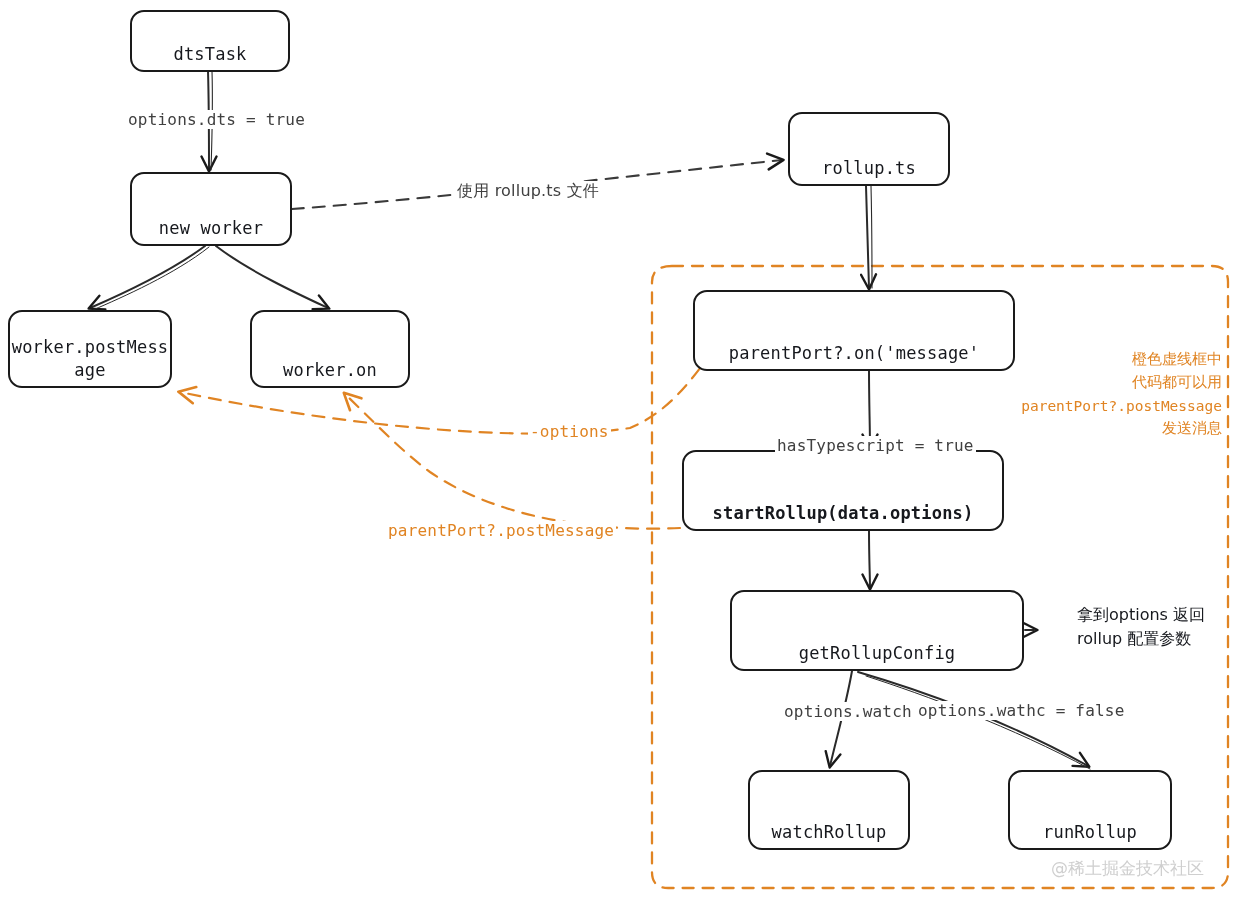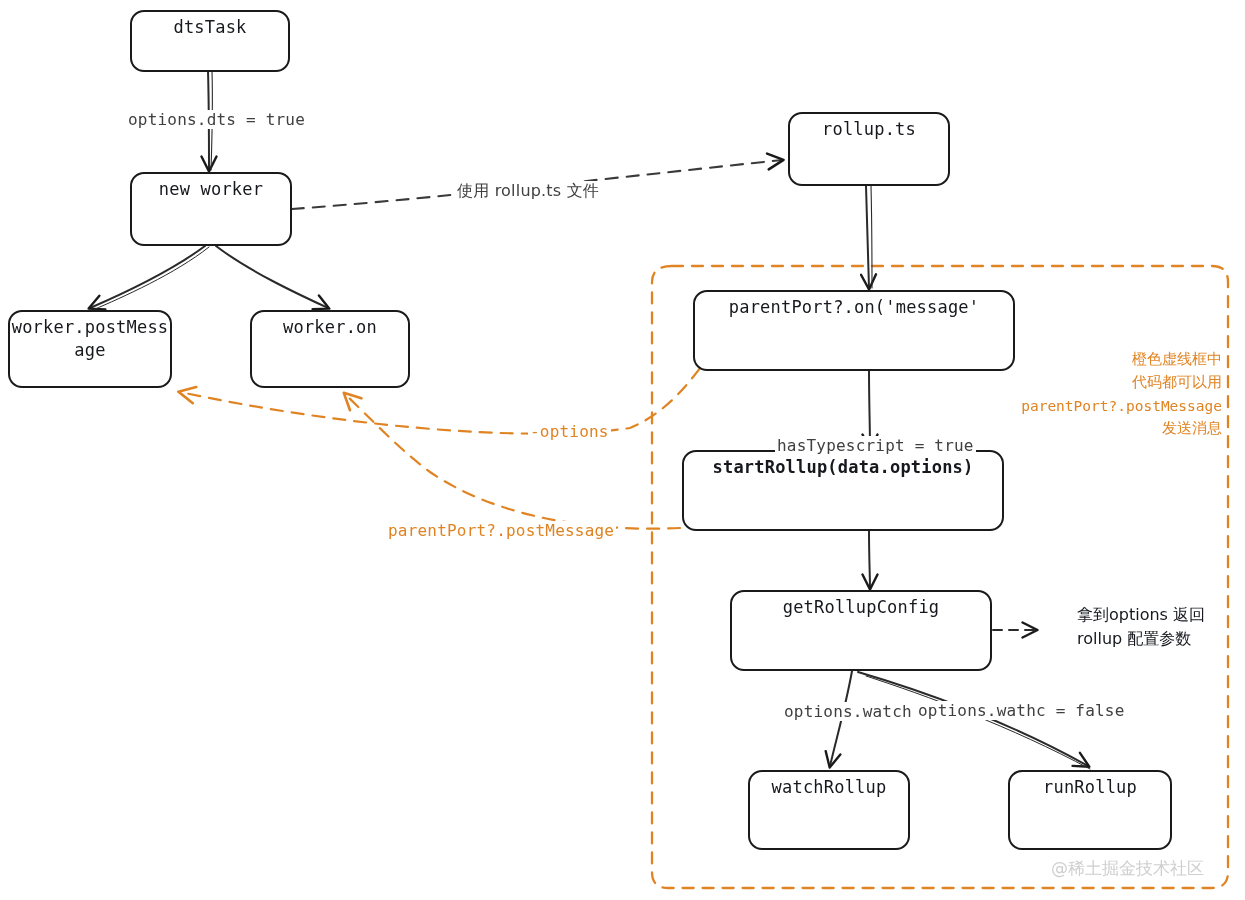--- a/index.html
+++ b/index.html
@@ -24,21 +24,21 @@
     width: 1245px;
     height: 900px;
   }
   .node {
     position: absolute;
     box-sizing: border-box;
     border: 2px solid #1a1a1a;
     border-radius: 14px;
     background: #ffffff;
     display: flex;
-    align-items: flex-start;
+    align-items: flex-end;
     justify-content: center;
     text-align: center;
     font-family: "DejaVu Sans Mono", "Liberation Mono", monospace;
     font-size: 17px;
     color: #16181d;
     letter-spacing: 0.2px;
     line-height: 1.35;
     padding: 4px 8px;
     z-index: 5;
   }
@@ -193,21 +193,21 @@
   </div>
 
   <div class="node" style="left:693px; top:290px; width:322px; height:81px;">
     <span>parentPort?.on('message'</span>
   </div>
 
   <div class="node" style="left:682px; top:450px; width:322px; height:81px;font-weight:bold;">
     <span>startRollup(data.options)</span>
   </div>
 
-  <div class="node" style="left:730px; top:590px; width:262px; height:81px;">
+  <div class="node" style="left:730px; top:590px; width:294px; height:81px;">
     <span>getRollupConfig</span>
   </div>
 
   <div class="node" style="left:748px; top:770px; width:162px; height:80px;">
     <span>watchRollup</span>
   </div>
 
   <div class="node" style="left:1008px; top:770px; width:164px; height:80px;">
     <span>runRollup</span>
   </div>

